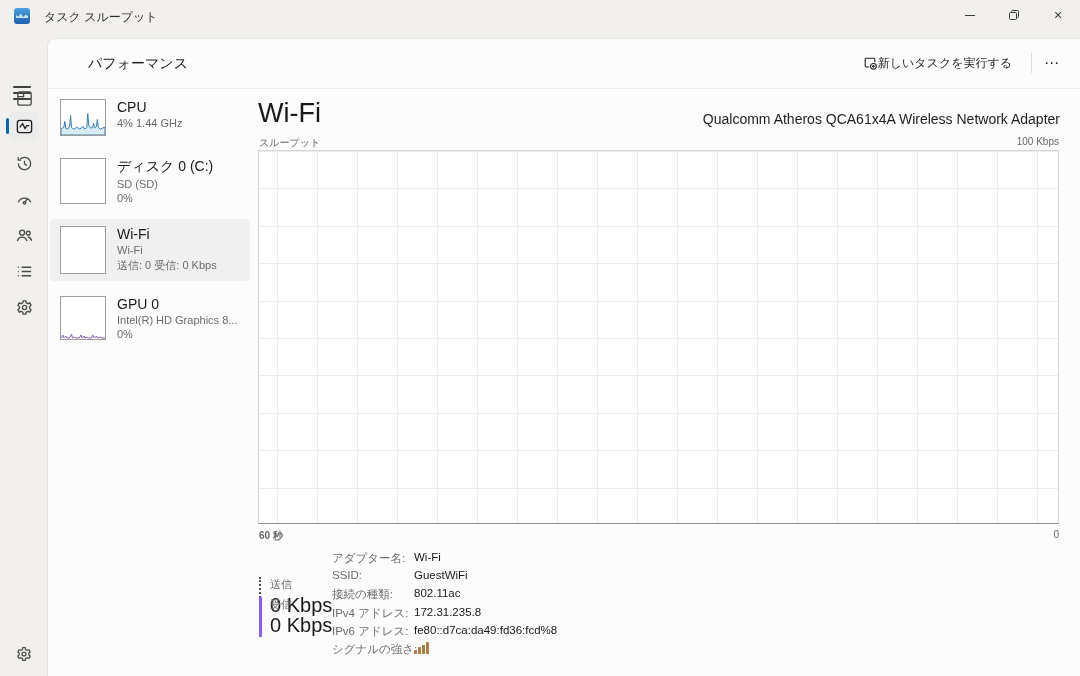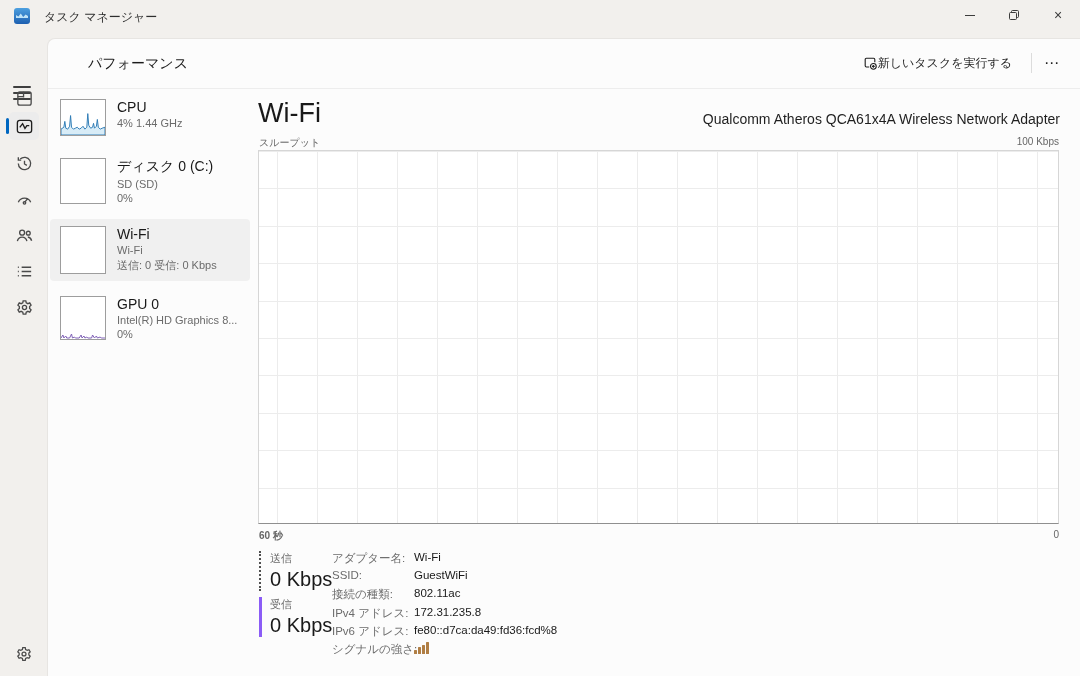--- a/index.html
+++ b/index.html
@@ -56,39 +56,39 @@
   .big-chart{position:absolute;left:258px;top:150px;width:801px;height:374px;background:#fff;
     border:1px solid #d6d6d6;border-bottom:1px solid #8f8f8f;box-sizing:border-box;
     background-image:
       repeating-linear-gradient(to right,#ececec 0 1px,transparent 1px 40px),
       repeating-linear-gradient(to bottom,#ececec 0 1px,transparent 1px 37.4px);
     background-position:18px 0,0 0;}
   .chart-botleft{position:absolute;left:259px;top:529px;font-size:10px;color:#666;font-weight:bold;}
   .chart-botright{position:absolute;right:21px;top:529px;font-size:10px;color:#666;}
   
   .stat-block{position:absolute;left:259px;width:110px;padding-left:9px;}
-  .stat-block.send{top:551px;border-left:2px dotted #4f4f4f;}
+  .stat-block.send{top:577px;border-left:2px dotted #4f4f4f;}
   .stat-block.recv{top:597px;border-left:3px solid #8b5cf6;padding-left:8px;}
   .stat-label{font-size:11px;color:#6b6b6b;}
   .stat-value{font-size:20px;color:#191919;margin-top:2px;}
   .fields{position:absolute;left:332px;top:551px;display:grid;grid-template-columns:82px auto;
     grid-auto-rows:18.2px;align-items:start;font-size:11.5px;}
   .f-label{color:#6b6b6b;white-space:nowrap;}
   .f-value{color:#191919;padding-left:0;white-space:nowrap;}
   .signal{display:inline-flex;align-items:flex-end;gap:1px;height:12px;}
   .signal i{display:block;width:3px;background:#b07e44;border-radius:0.5px;}
   .signal i:nth-child(1){height:4px}.signal i:nth-child(2){height:7px}
   .signal i:nth-child(3){height:9px}.signal i:nth-child(4){height:12px}
 </style>
 </head>
 <body>
 
 <div class="titlebar">
   <div class="tb-icon"></div>
-  <div class="tb-title">タスク マネージャー</div>
+  <div class="tb-title">タスク スループット</div>
   <div class="winbtn min">
       <span class="min-glyph"></span>
     </div>
   <div class="winbtn max">
     <svg width="12" height="12" viewBox="0 0 12 12">
       <rect x="3.5" y="1.5" width="7" height="7" rx="1" fill="none" stroke="#3c3c3c"></rect>
       <rect x="1.5" y="3.5" width="7" height="7" rx="1" fill="#f2f0ed" stroke="#3c3c3c"></rect>
     </svg>
   </div>
   <div class="winbtn close">

